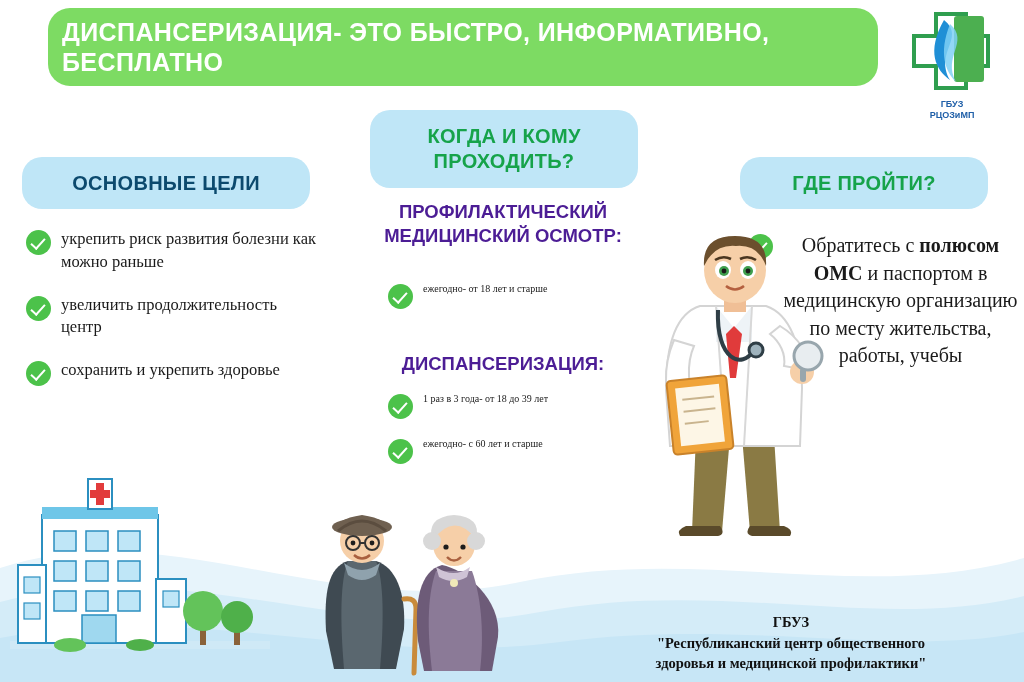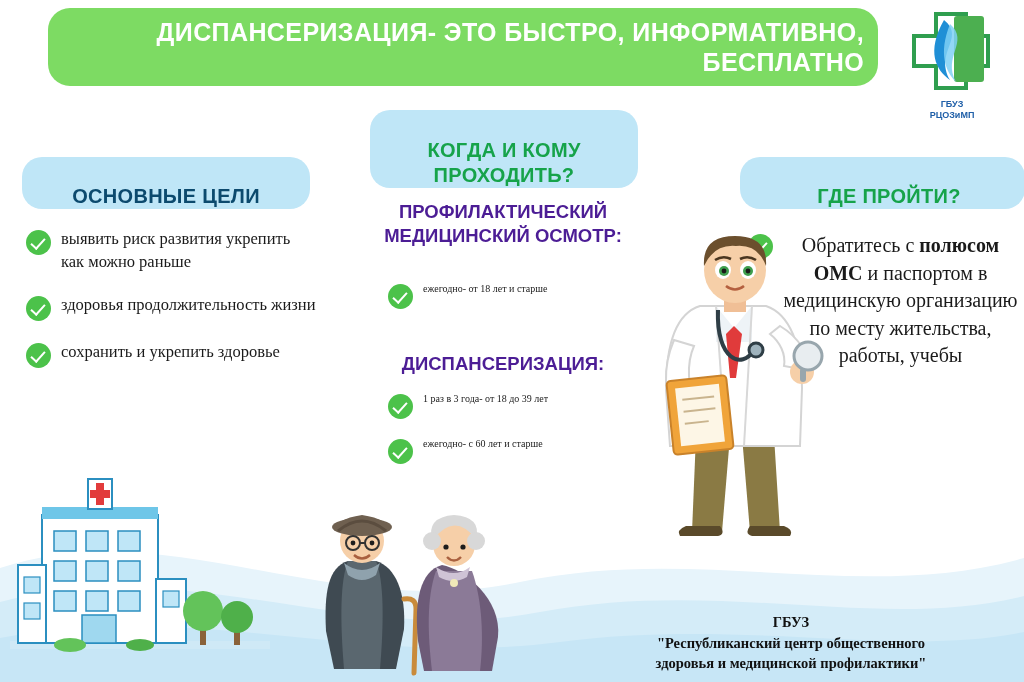--- a/index.html
+++ b/index.html
@@ -37,21 +37,21 @@
     position: absolute;
     left: 48px;
     top: 8px;
     width: 830px;
     height: 78px;
     background: #7ddb63;
     border-radius: 22px;
     display: flex;
     align-items: center;
     justify-content: center;
-    text-align: right;
+    text-align: left;
   }
   .header-banner .title {
     font-family: "Liberation Sans", sans-serif;
     font-weight: bold;
     font-size: 25px;
     line-height: 1.22;
     color: #ffffff;
     letter-spacing: 0.4px;
     padding: 0 14px;
   }
@@ -76,37 +76,37 @@
     color: #1f5fa8;
     line-height: 1.15;
   }
 
   
   .pill {
     position: absolute;
     background: #bfe6f7;
     border-radius: 20px;
     display: flex;
-    align-items: flex-end;
+    align-items: center;
     justify-content: center;
     text-align: center;
   }
   .pill .pill-text {
     font-family: "Liberation Sans", sans-serif;
     font-weight: bold;
     color: #16a34a;
     font-size: 20px;
     line-height: 1.25;
     letter-spacing: 0.3px;
     padding: 0 10px;
   }
   #pill-goals { left: 22px; top: 157px; width: 288px; height: 52px; }
   #pill-goals .pill-text { color: #0c4a6e; }
   #pill-when { left: 370px; top: 110px; width: 268px; height: 78px; }
-  #pill-where { left: 740px; top: 157px; width: 272px; height: 52px; padding-left: 13px; }
+  #pill-where { left: 740px; top: 157px; width: 248px; height: 52px; }
 
   
   .bullet-list { position: absolute; }
   .bullet {
     display: flex;
     align-items: flex-start;
     margin-bottom: 20px;
   }
   .check {
     flex: 0 0 auto;
@@ -219,25 +219,25 @@
     </div>
   </div>
 
   <div class="pill" id="pill-goals">
     <div class="pill-text">ОСНОВНЫЕ ЦЕЛИ</div>
   </div>
 
   <div class="bullet-list" id="goals-list">
     <div class="bullet">
       <span class="check"></span>
-      <span class="text">выявить риск развития укрепить как можно раньше</span>
-    </div>
-    <div class="bullet">
-      <span class="check"></span>
-      <span class="text">здоровья продолжительность жизни</span>
+      <span class="text">укрепить риск развития болезни как можно раньше</span>
+    </div>
+    <div class="bullet">
+      <span class="check"></span>
+      <span class="text">увеличить продолжительность центр</span>
     </div>
     <div class="bullet">
       <span class="check"></span>
       <span class="text">сохранить и укрепить здоровье</span>
     </div>
   </div>
 
   <div class="pill" id="pill-when">
     <div class="pill-text">КОГДА И КОМУ ПРОХОДИТЬ?</div>
   </div>

